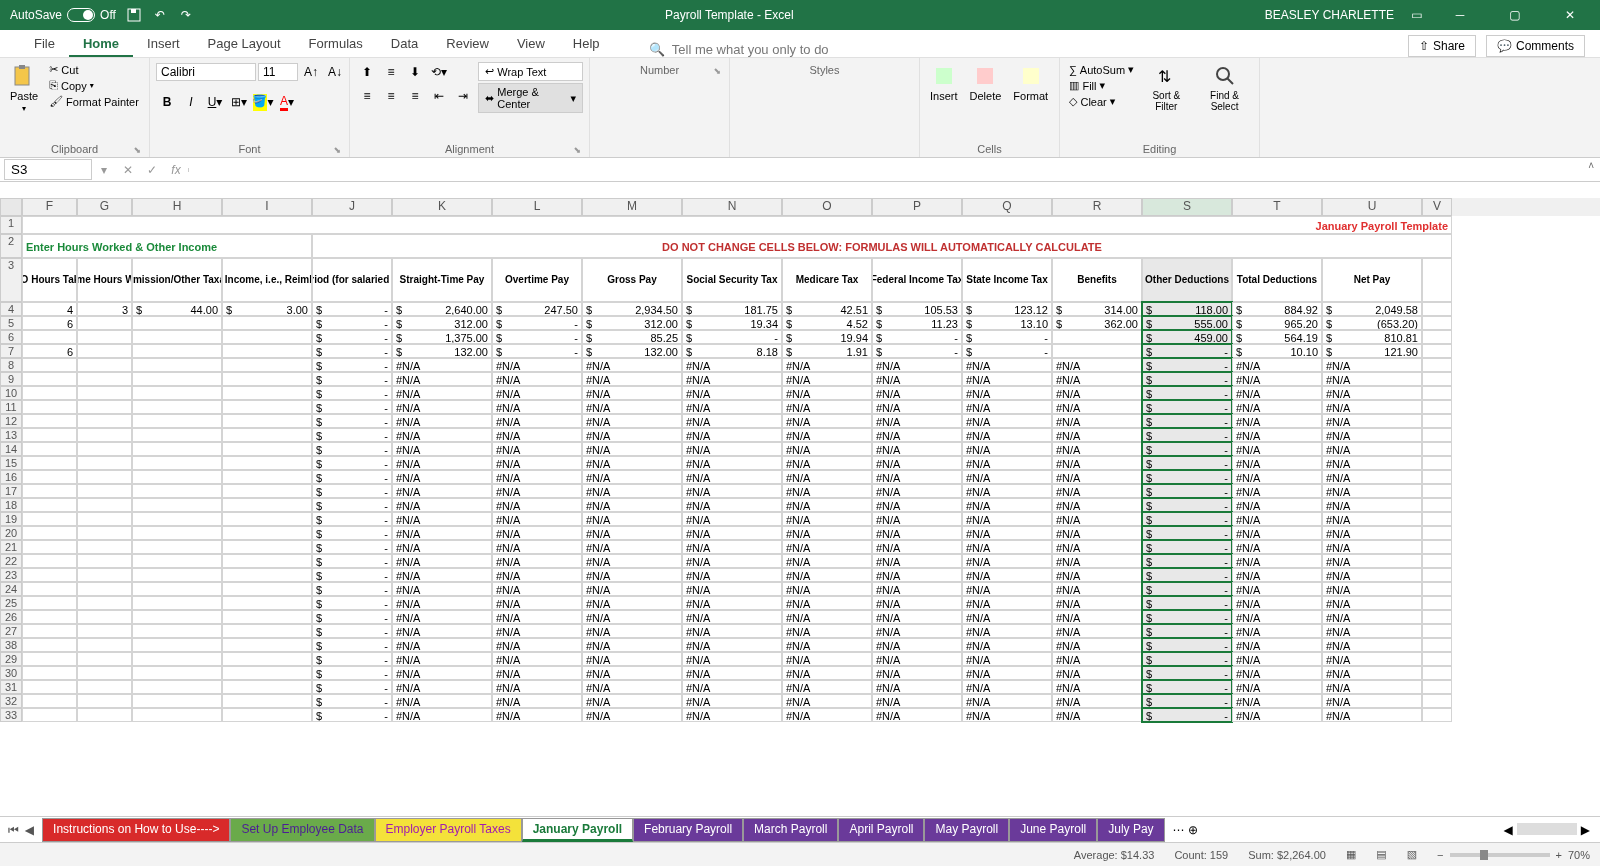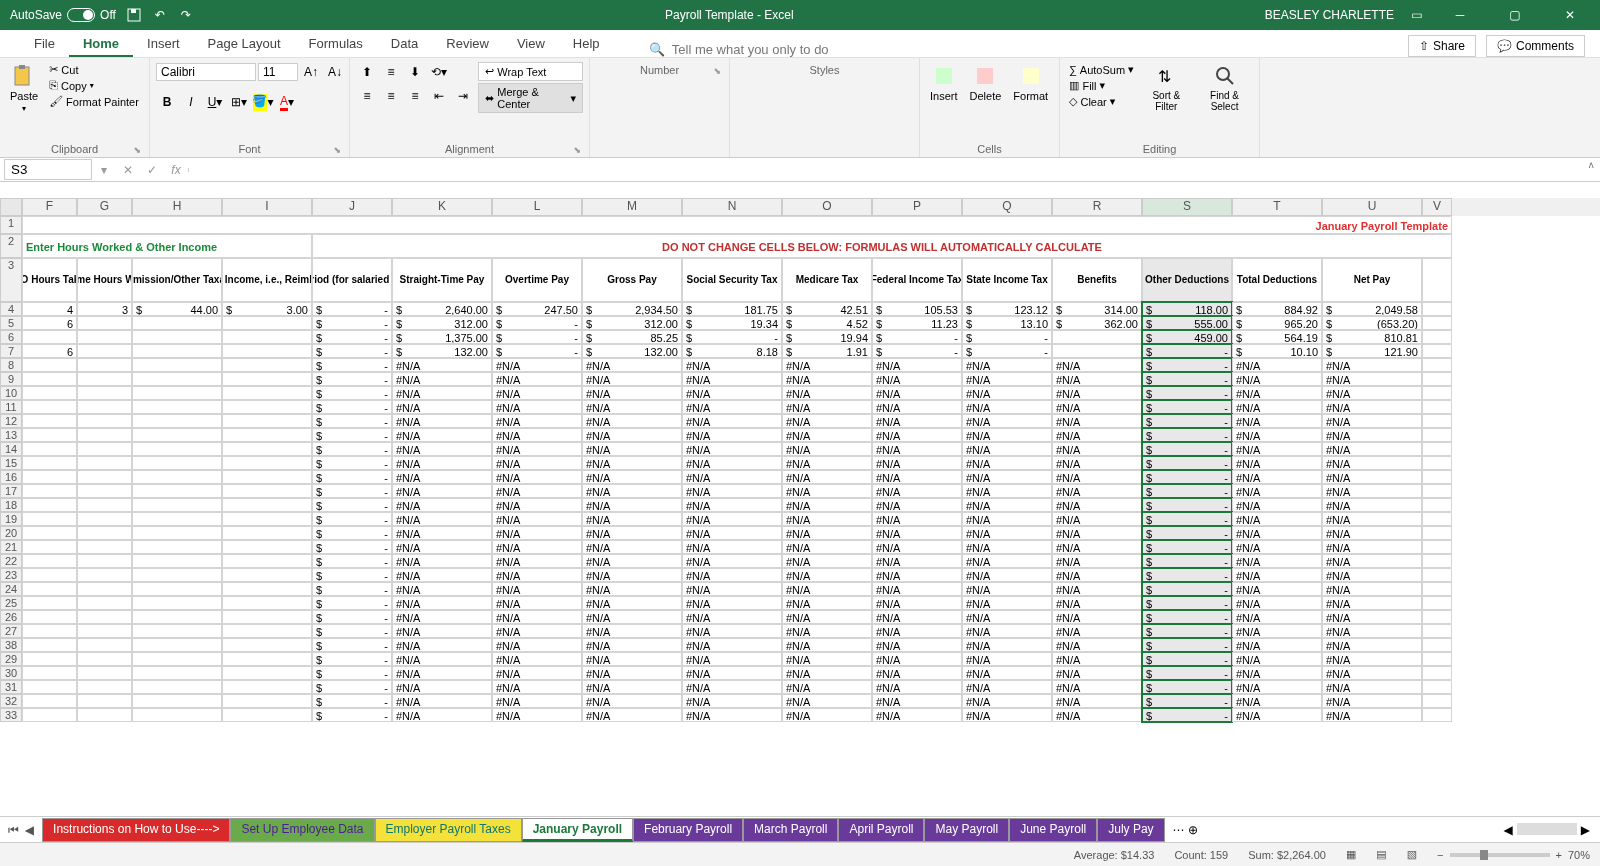--- a/index.html
+++ b/index.html
@@ -66,21 +66,21 @@
 .redcell { color:#c03030; font-weight:bold; text-align:center; }
 .selcol-outline { outline:2px solid #1a7a3a; outline-offset:-1px; }
 
 
 .sheettabs { position:absolute; bottom:24px; left:0; right:0; height:26px; display:flex; align-items:center; background:#fff; border-top:1px solid #ccc; font-size:12px; }
 .st-nav { display:flex; gap:2px; padding:0 6px; }
 .st-nav span { cursor:pointer; padding:0 2px; color:#555; }
 .stab { padding:3px 10px; border:1px solid #999; cursor:pointer; color:#fff; font-size:12px; white-space:nowrap; }
 .stab.red { background:#d82a2a; }
 .stab.green { background:#6aaa4a; color:#4c1d95; }
-.stab.yellow { background:#f4e23a; color:#0f766e; }
+.stab.yellow { background:#f4e23a; color:#a21caf; }
 .stab.white { background:#fff; color:#1a7a3a; font-weight:bold; border-bottom:3px solid #1a7a3a; }
 .stab.purple { background:#6a3a9a; }
 .st-more { padding:0 8px; cursor:pointer; }
 .st-scroll { flex:1; display:flex; justify-content:flex-end; padding-right:10px; }
 
 
 .statusbar { position:absolute; bottom:0; left:0; right:0; height:24px; background:#f3f3f3; border-top:1px solid #ccc; display:flex; align-items:center; font-size:11px; color:#555; padding:0 10px; justify-content:flex-end; gap:20px; }
 .zoom { display:flex; align-items:center; gap:6px; }
 .zslider { width:100px; height:4px; background:#ccc; position:relative; }
 .zslider::before { content:""; position:absolute; left:30%; top:-3px; width:8px; height:10px; background:#888; }

